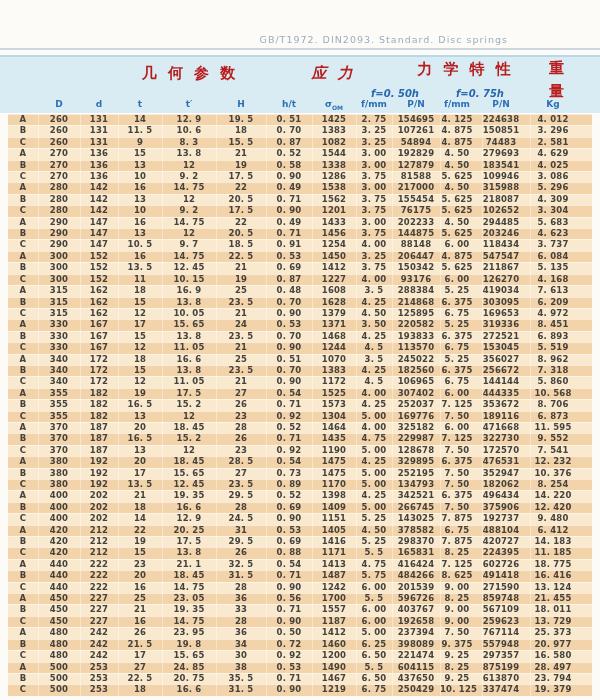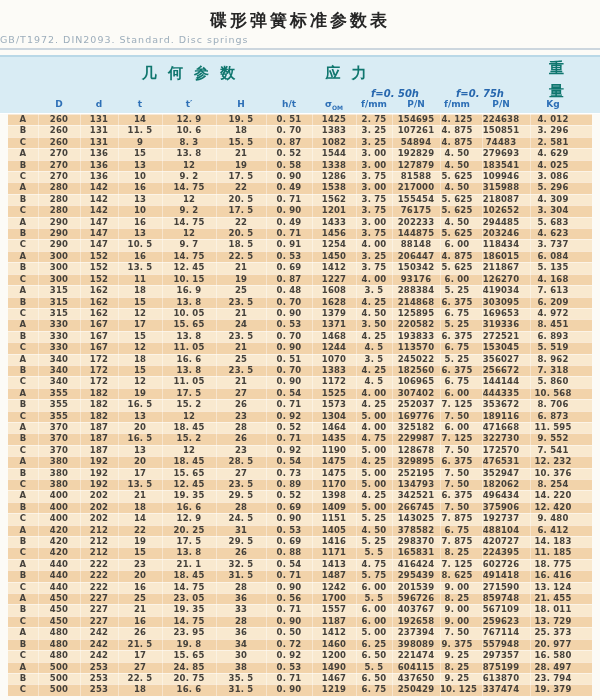--- a/index.html
+++ b/index.html
@@ -11,39 +11,39 @@
   .page { position:relative; width:600px; height:700px; background:#fcfbf7; overflow:hidden; }
 
   .title {
     position:absolute; top:9px; left:0; width:600px;
     text-align:center;
     font-family:"DejaVu Serif", serif;
     font-size:17px; font-weight:700; color:#262626; letter-spacing:3px;
   }
   .subtitle {
     position:absolute; top:34px; left:0; width:508px;
-    text-align:left;
+    text-align:right;
     font-size:9.5px; color:#9cadbb; letter-spacing:1px;
   }
   .rule { position:absolute; top:48px; left:0; width:600px; height:2px; background:#ccd6de; }
 
   .band {
     position:absolute; top:55px; left:0; width:600px; height:59px;
     background:#d9ecf4;
     border-top:2px solid #b9d8e7;
     box-sizing:border-box;
     box-shadow: inset 0 -1px 0 #ffffff;
   }
   .band .glabel {
     position:absolute; text-align:center;
-    color:#0f766e; font-weight:700; font-size:15px; letter-spacing:3px;
+    color:#b91c1c; font-weight:700; font-size:15px; letter-spacing:3px;
     white-space:nowrap;
   }
   .g-geo    { left:110px; top:7px;  width:160px; }
-  .g-stress { left:305px; top:7px;  width:85px;  }
+  .g-stress { left:291px; top:7px;  width:85px;font-style:italic;  }
   .g-mech   { left:398px; top:3px;  width:135px; }
   .g-w1     { left:543px; top:2px;  width:30px; letter-spacing:0; }
   .g-w2     { left:543px; top:25px; width:30px; letter-spacing:0; }
   .band .sublabel {
     position:absolute; text-align:center;
     color:#2767ae; font-weight:700; font-size:10px;font-style:italic;
   }
   .sub50 { left:352px; top:31px; width:86px; }
   .sub75 { left:437px; top:31px; width:86px; }
 
@@ -74,27 +74,27 @@
   }
   .cell:first-child { box-shadow:none; }
   .c10 { padding-right:8px;  box-sizing:border-box; }
   .c11 { padding-right:10px; box-sizing:border-box; }
   .c12 { padding-right:16px; box-sizing:border-box; }
 </style>
 </head>
 <body>
 
 <div class="page">
-  <div class="title">碟形弹簧标准参数表</div>
   <div class="subtitle">GB/T1972. DIN2093. Standard. Disc springs</div>
   <div class="rule"></div>
 
   <div class="band">
     <div class="glabel g-geo">几 何 参 数</div>
     <div class="glabel g-stress">应 力</div>
+    <div class="glabel g-mech">力 学 特 性</div>
     <div class="glabel g-w1">重</div>
     <div class="glabel g-w2">量</div>
     <div class="sublabel sub50">f=0. 50h</div>
     <div class="sublabel sub75">f=0. 75h</div>
     <div class="colhead grid-cols">
         <div class="hcell"></div>
         <div class="hcell c1">D</div>
         <div class="hcell c2">d</div>
         <div class="hcell c3">t</div>
         <div class="hcell c4">t′</div>
@@ -295,21 +295,21 @@
         <div class="cell c1">300</div>
         <div class="cell c2">152</div>
         <div class="cell c3">16</div>
         <div class="cell c4">14. 75</div>
         <div class="cell c5">22. 5</div>
         <div class="cell c6">0. 53</div>
         <div class="cell c7">1450</div>
         <div class="cell c8">3. 25</div>
         <div class="cell c9">206447</div>
         <div class="cell c10">4. 875</div>
-        <div class="cell c11">186015</div>
+        <div class="cell c11">547547</div>
         <div class="cell c12">6. 084</div>
       </div>
       <div class="trow grid-cols">
         <div class="cell c0">B</div>
         <div class="cell c1">300</div>
         <div class="cell c2">152</div>
         <div class="cell c3">13. 5</div>
         <div class="cell c4">12. 45</div>
         <div class="cell c5">21</div>
         <div class="cell c6">0. 69</div>
@@ -713,21 +713,21 @@
       <div class="trow grid-cols">
         <div class="cell c0">B</div>
         <div class="cell c1">440</div>
         <div class="cell c2">222</div>
         <div class="cell c3">20</div>
         <div class="cell c4">18. 45</div>
         <div class="cell c5">31. 5</div>
         <div class="cell c6">0. 71</div>
         <div class="cell c7">1487</div>
         <div class="cell c8">5. 75</div>
-        <div class="cell c9">295439</div>
+        <div class="cell c9">484266</div>
         <div class="cell c10">8. 625</div>
         <div class="cell c11">491418</div>
         <div class="cell c12">16. 416</div>
       </div>
       <div class="trow grid-cols">
         <div class="cell c0">C</div>
         <div class="cell c1">440</div>
         <div class="cell c2">222</div>
         <div class="cell c3">16</div>
         <div class="cell c4">14. 75</div>

